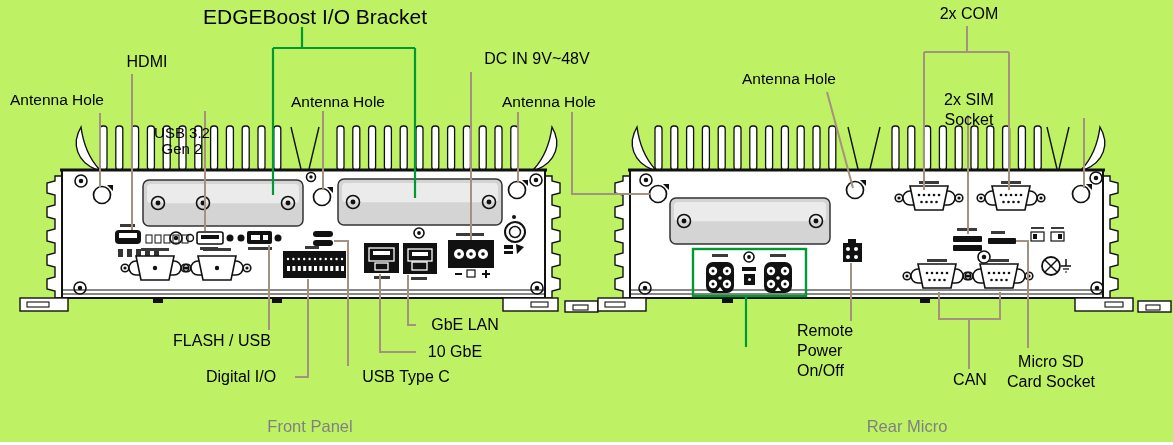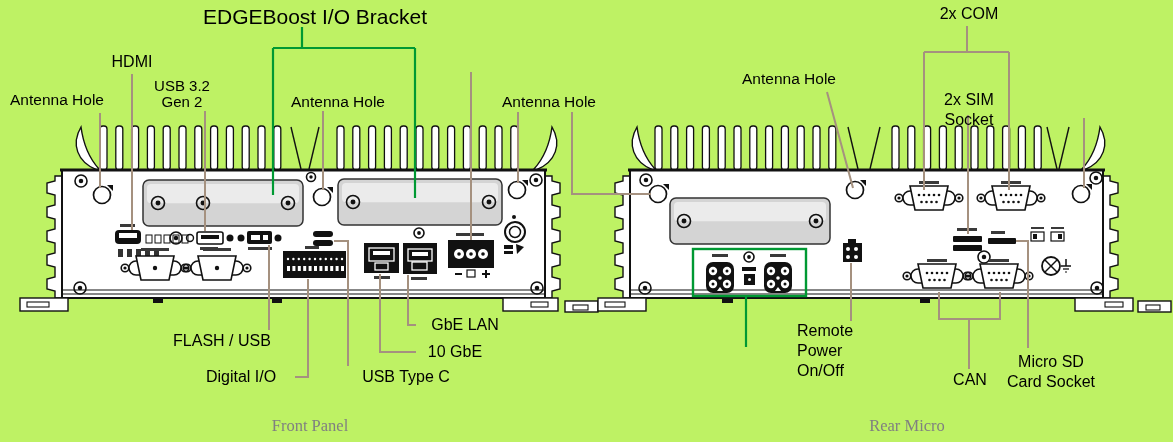--- a/index.html
+++ b/index.html
@@ -5,22 +5,22 @@
   html,body{margin:0;padding:0;background:#ffffff;}
   #stage{position:relative;width:1173px;height:442px;background:#bef264;overflow:hidden;
          font-family:"Liberation Sans",sans-serif;}
   #scene{position:absolute;left:0;top:0;}
   .lbl{position:absolute;color:#000;text-align:center;transform:translateX(-50%);
        white-space:pre-line;line-height:1.22;font-family:"Liberation Sans",sans-serif;}
   .lbl.left{transform:none;text-align:left;}
   .s21{font-size:21px;}
   .s20{font-size:16px;}
   .s16{font-size:15.5px;}
-  .cap{font-size:16.5px;color:#808080;font-family:Liberation Serif, serif;}
-  .tight{line-height:1.07;}
+  .cap{font-size:16.5px;color:#808080;}
+  .tight{line-height:1.07;margin-top:47px;}
   .tall{line-height:1.65;}
   .med{line-height:1.26;}
 </style>
 </head>
 <body>
 
 <div id="stage">
   <svg id="scene" width="1173" height="445" viewBox="0 0 1173 445">
       <g>
         <path d="M 62 176 L 55 176 L 55 181 L 47 183 L 47 193 L 55 195 L 55 205 L 47 207 L 47 217 L 55 219 L 55 229 L 47 231 L 47 241 L 55 243 L 55 253 L 47 255 L 47 265 L 55 267 L 55 277 L 47 279 L 47 289 L 55 291 L 55 298 L 62 298" fill="#fff" stroke="#111111" stroke-width="1.4"></path>
@@ -547,26 +547,27 @@
         <path d="M939 292 L939 319 L1000 319 L1000 292 M969 319 L969 369" fill="none" stroke="#a5917f" stroke-width="2"></path>
         <path d="M1016 241 L1028 241 L1028 348" fill="none" stroke="#a5917f" stroke-width="2"></path>
       </g>
       <g>
         <path d="M302 27 L302 48 M273 48 L415 48 M273 48 L273 195 M415 48 L415 198" fill="none" stroke="#009933" stroke-width="2.2"></path>
         <path d="M746 296 L746 347" fill="none" stroke="#009933" stroke-width="2.2"></path>
       </g>
     </svg>
 
   <div class="lbl s21" style="left:315px;top:4px;">EDGEBoost I/O Bracket</div>
-  <div class="lbl s20" style="left:132px;top:52px;text-align:center;">HDMI</div>
+  <div class="lbl s20" style="left:147px;top:52px;text-align:center;">HDMI</div>
   <div class="lbl tight" style="left:182px;top:78px;font-size:15px;">USB 3.2
 Gen 2</div>
   <div class="lbl s16" style="left:57px;top:91px;">Antenna Hole</div>
   <div class="lbl s16" style="left:338px;top:93px;">Antenna Hole</div>
   <div class="lbl s16" style="left:549px;top:93px;">Antenna Hole</div>
+  <div class="lbl s20" style="left:537px;top:49px;">DC IN 9V~48V</div>
   <div class="lbl s20" style="left:222px;top:331px;">FLASH / USB</div>
   <div class="lbl s20" style="left:406px;top:367px;">USB Type C</div>
   <div class="lbl s20" style="left:241px;top:367px;">Digital I/O</div>
   <div class="lbl s20" style="left:455px;top:342px;">10 GbE</div>
   <div class="lbl s20" style="left:465px;top:315px;">GbE LAN</div>
   <div class="lbl cap" style="left:310px;top:416px;">Front Panel</div>
 
   <div class="lbl s20" style="left:969px;top:4px;">2x COM</div>
   <div class="lbl s16" style="left:789px;top:70px;">Antenna Hole</div>
   <div class="lbl s20 med" style="left:969px;top:66px;margin-top:24px;">2x SIM

